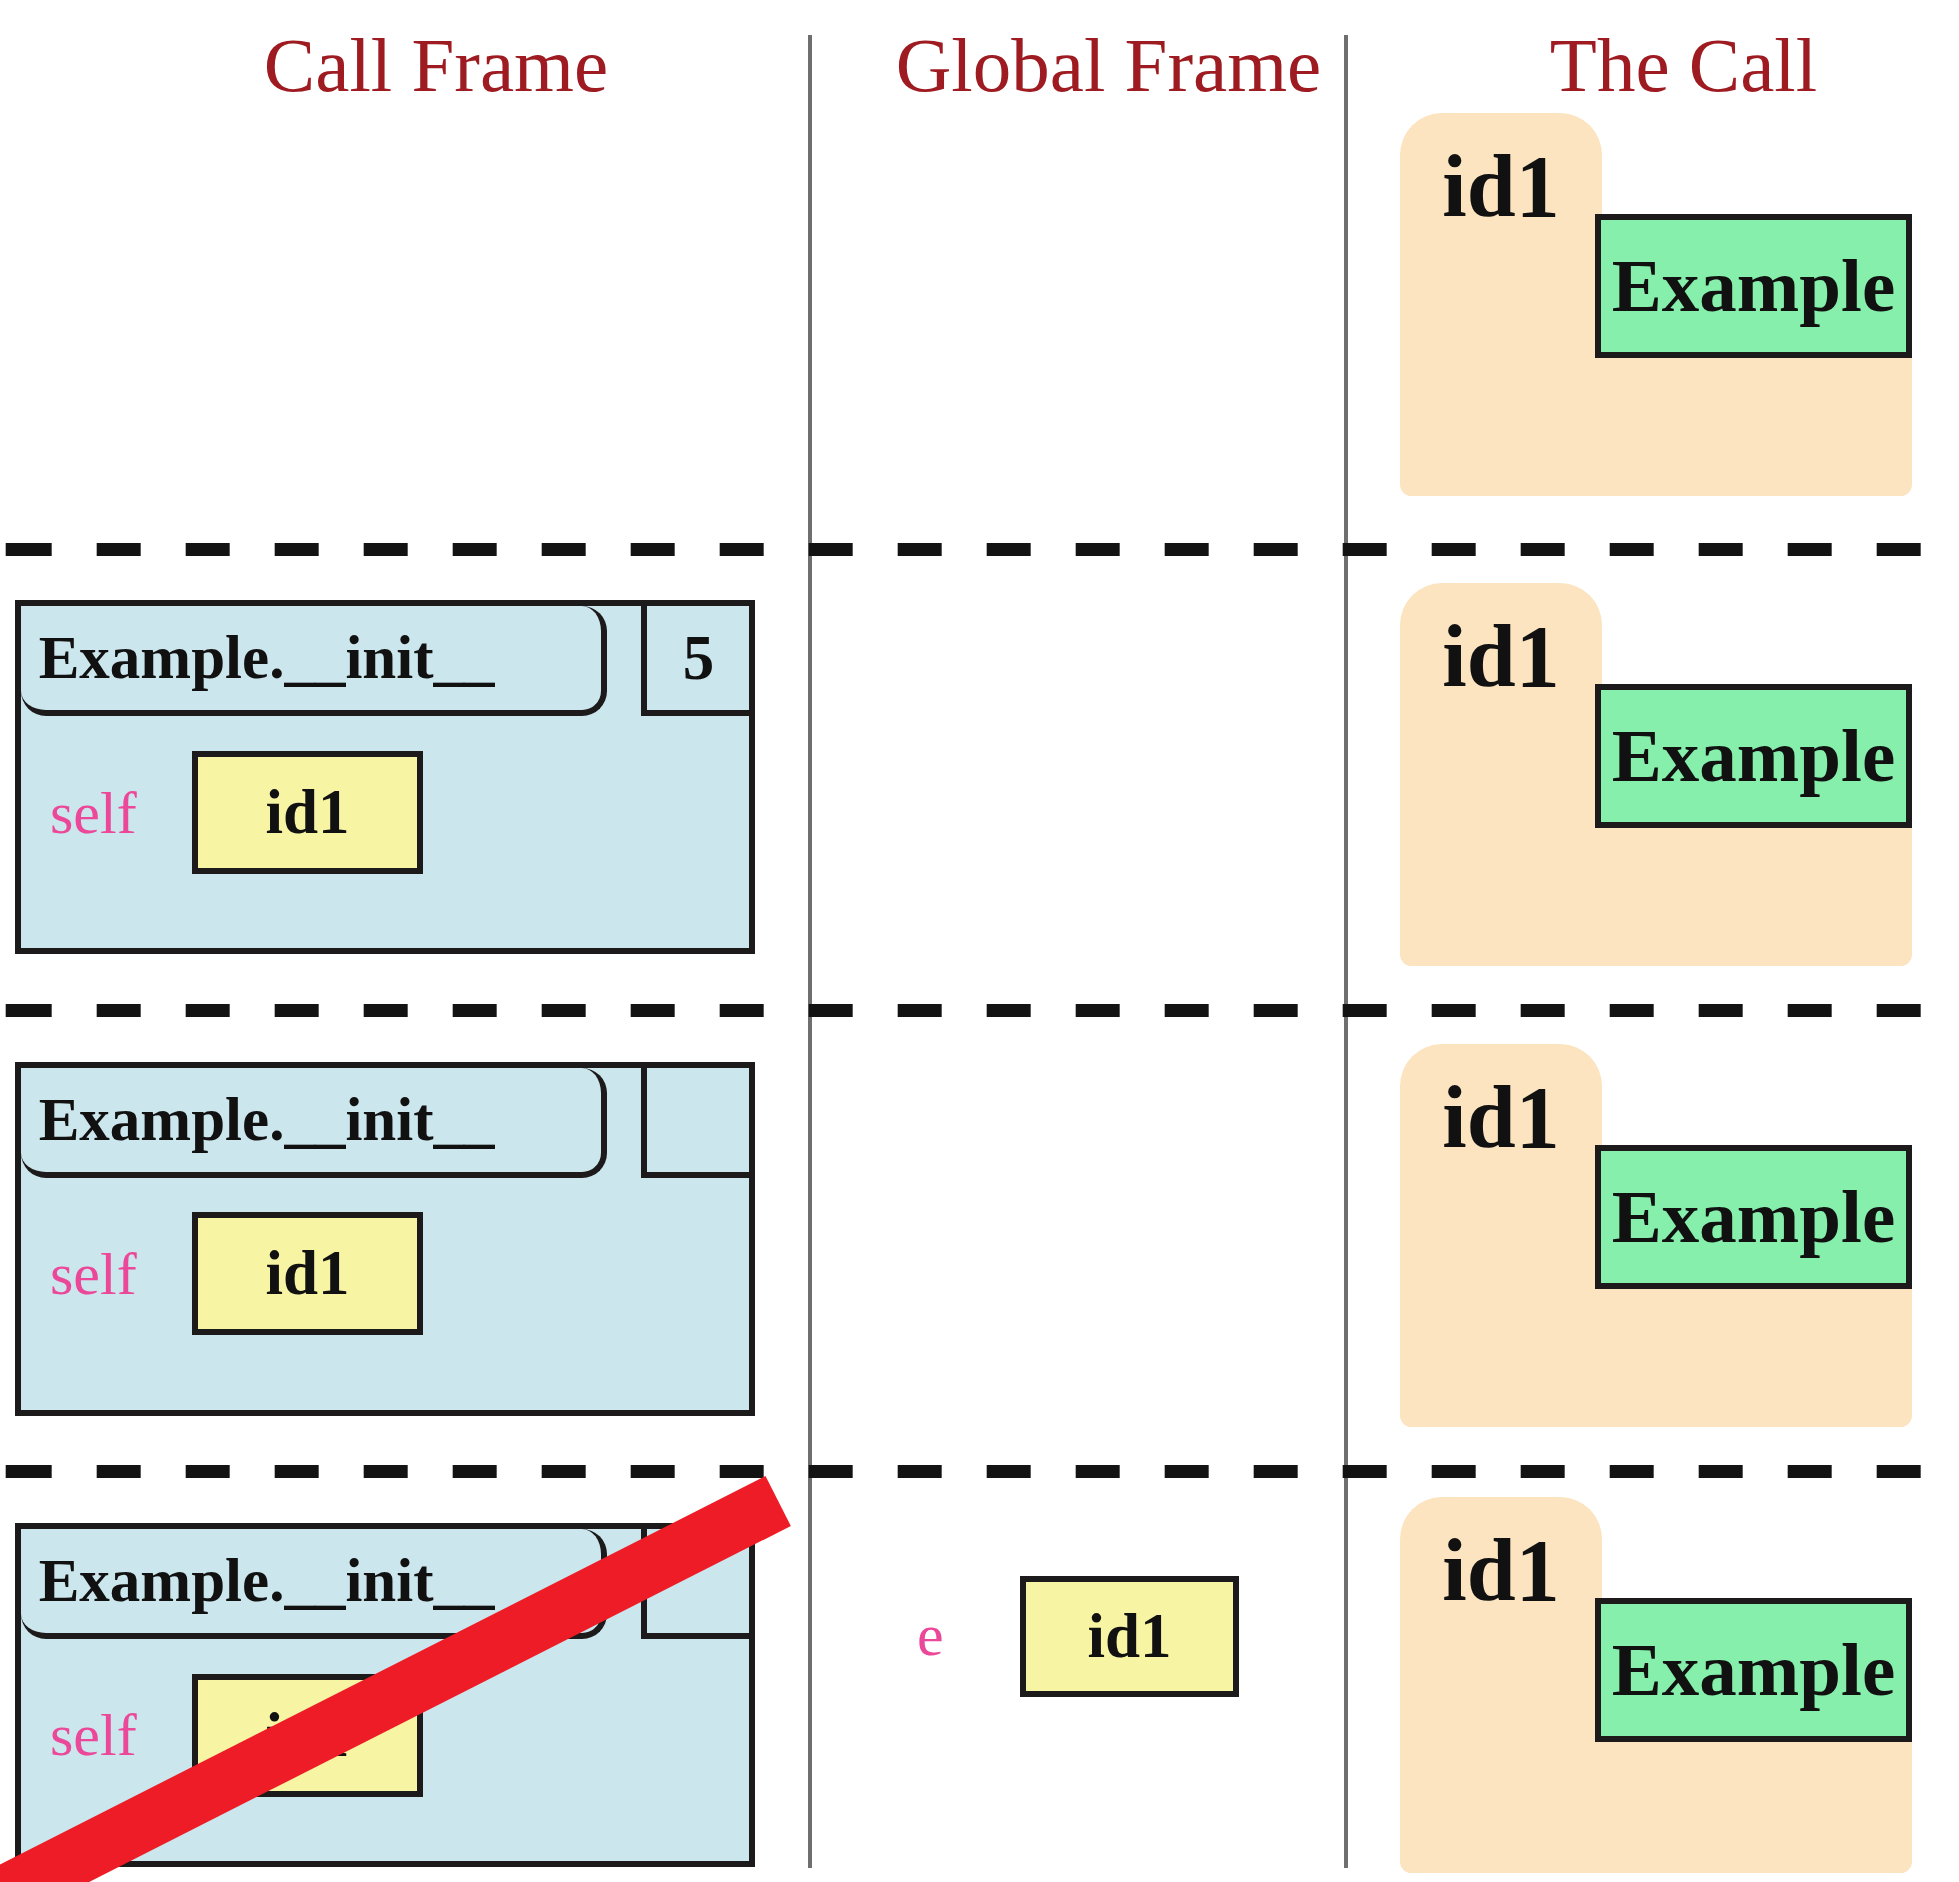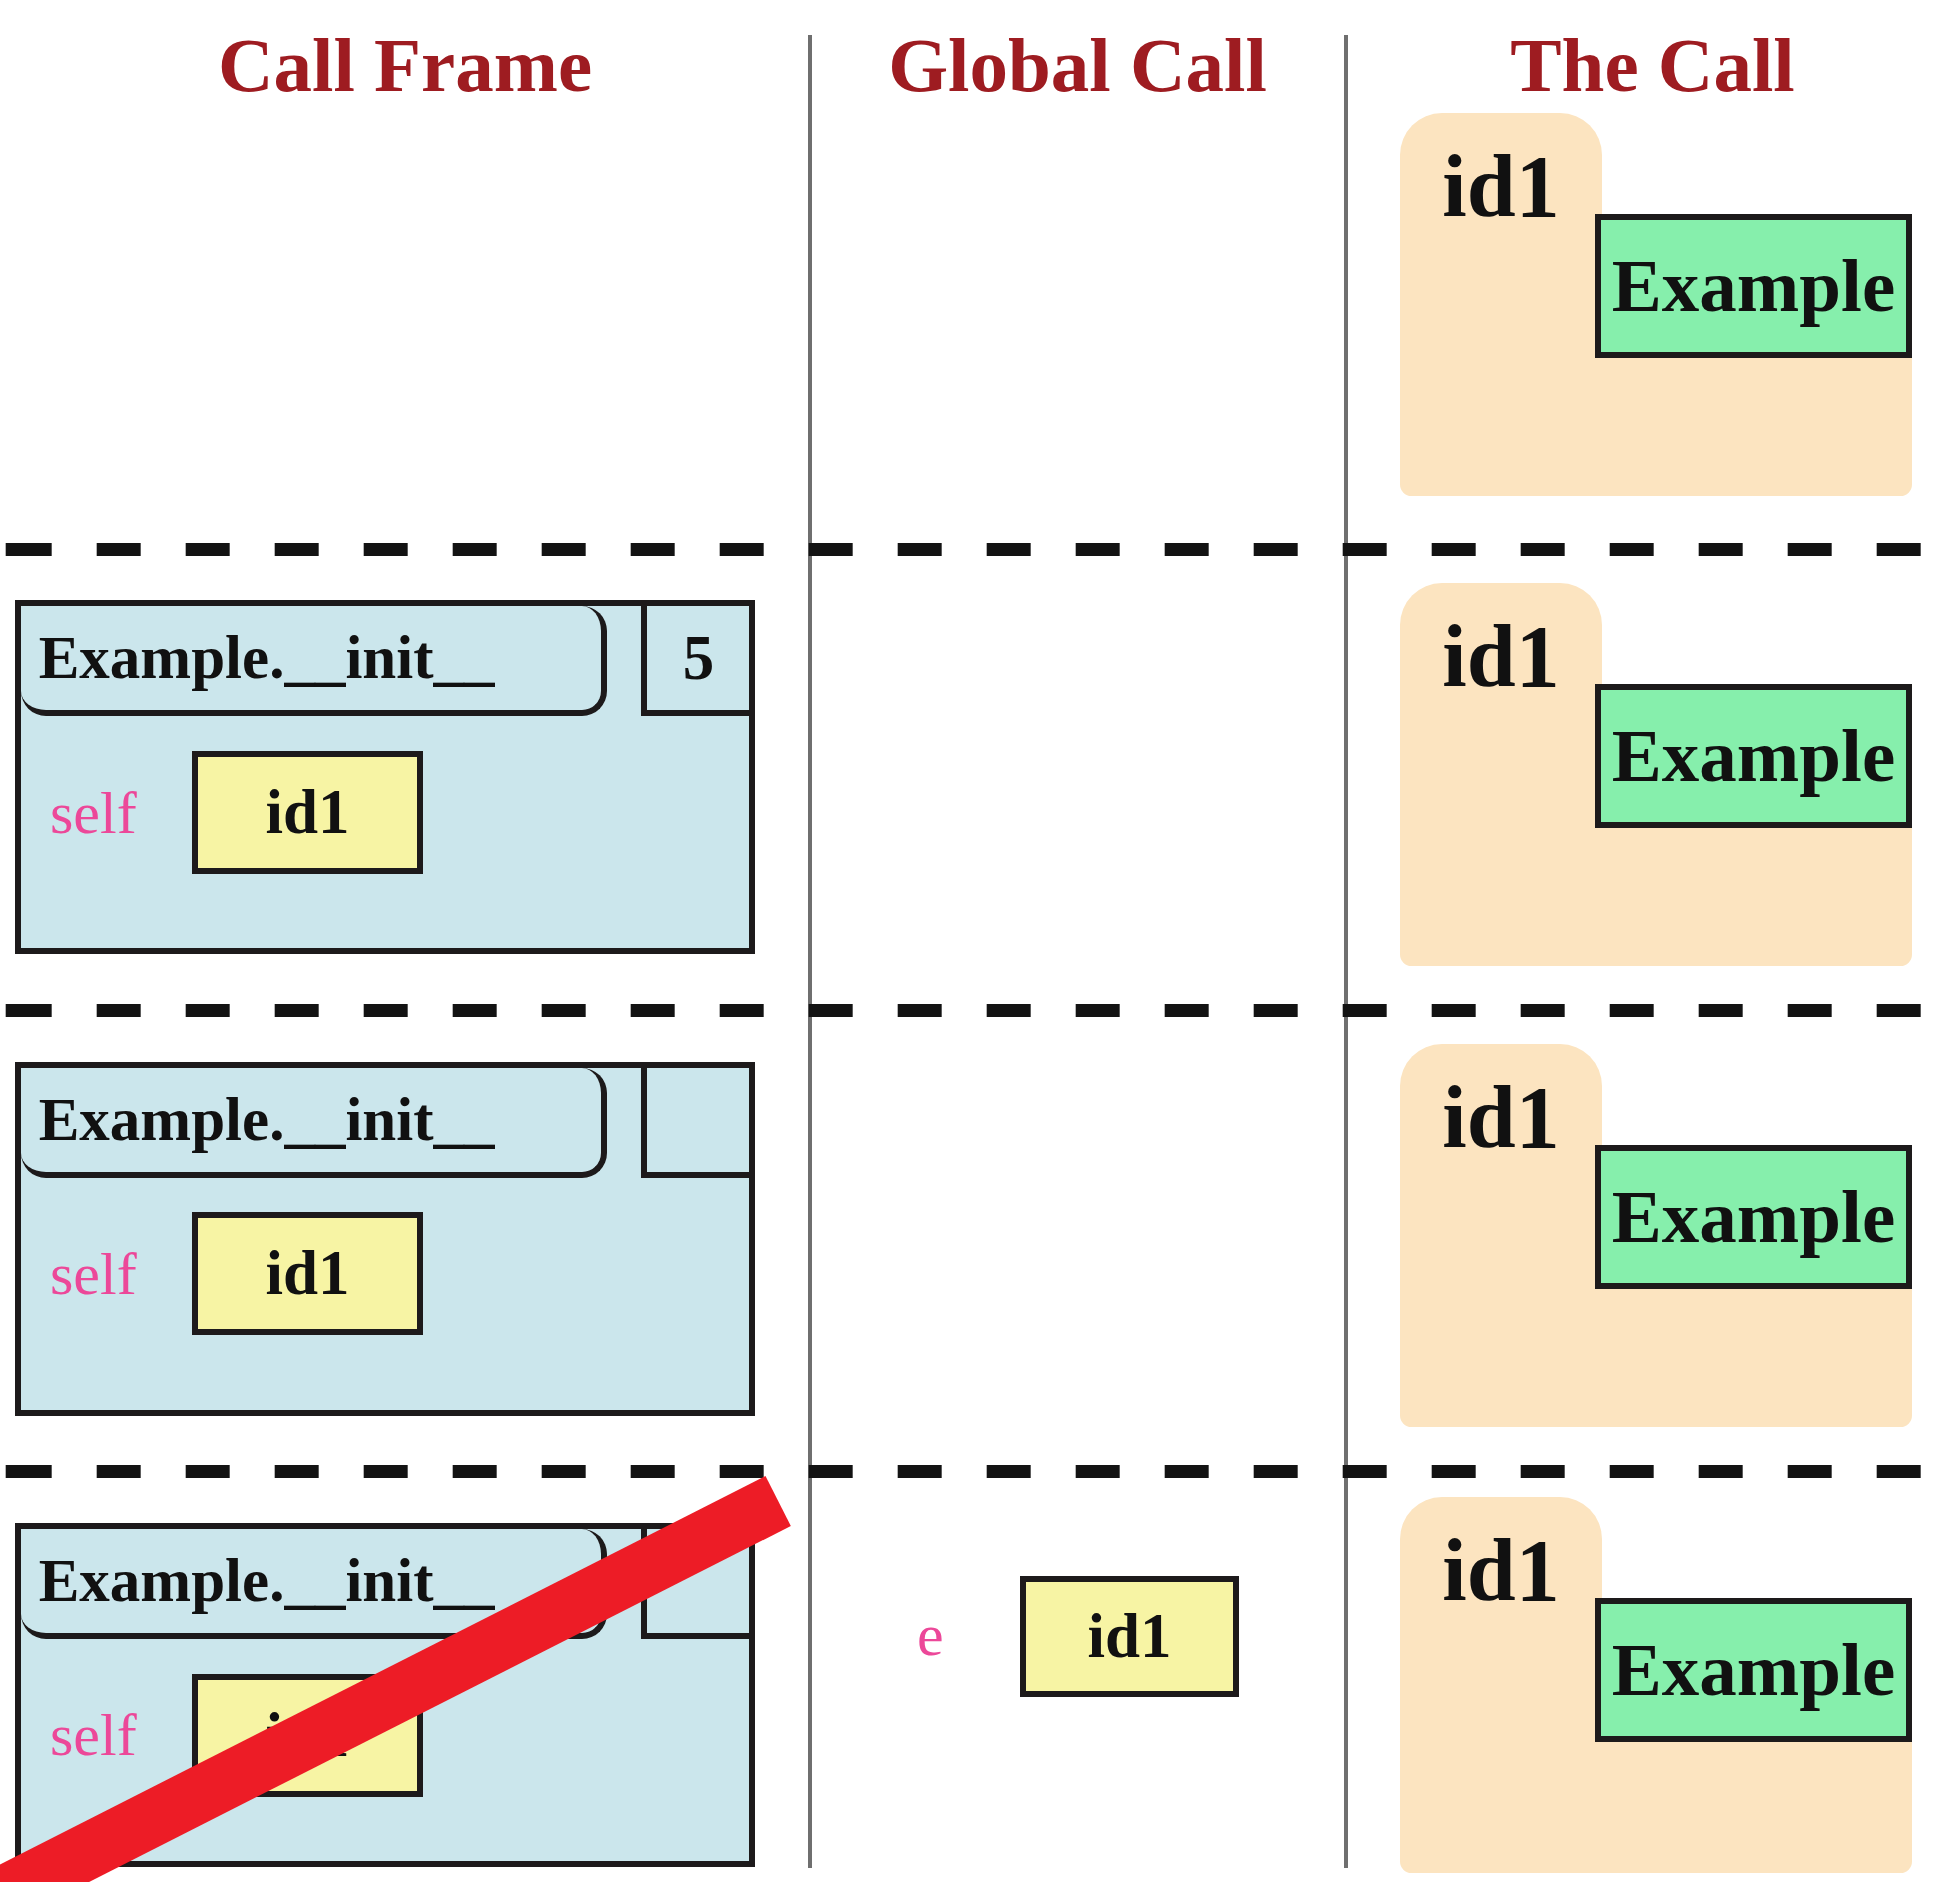--- a/index.html
+++ b/index.html
@@ -4,22 +4,22 @@
 <style>
   html,body{margin:0;padding:0;}
   body{
     width:1960px;height:1883px;position:relative;overflow:hidden;
     background:#ffffff;
     font-family:"Liberation Serif","DejaVu Serif",serif;
   }
   
   .col-header{
     position:absolute;top:19px;height:92px;
-    font-size:77px;font-weight:700;color:#9e1c21;
-    text-align:center;line-height:92px;white-space:nowrap;
+    font-size:77px;font-weight:400;color:#9e1c21;
+    text-align:center;line-height:92px;white-space:nowrap;padding-left:31px;
   }
   
   .divider{
     position:absolute;top:35px;height:1833px;width:3.8px;background:#6f6f6f;
   }
   
   .dash-line{
     position:absolute;left:0;width:1960px;height:12.5px;
     background:repeating-linear-gradient(to right,#131313 0 44px,transparent 44px 89px);
     background-position-x:7.7px;
@@ -73,21 +73,21 @@
   .strike{
     position:absolute;left:-58px;top:1673px;width:884px;height:56px;
     background:#ed1c26;transform:rotate(-26.9deg);transform-origin:center center;
     z-index:5;
   }
 </style>
 </head>
 <body>
 
 <div class="col-header" style="left:0;width:810px">Call Frame</div>
-<div class="col-header" style="left:810px;width:535px">Global Call</div>
+<div class="col-header" style="left:810px;width:535px">Global Frame</div>
 <div class="col-header" style="left:1345px;width:615px">The Call</div>
 
 <div class="divider" style="left:808px"></div>
 <div class="divider" style="left:1344px"></div>
 
 <div class="dash-line" style="top:543px"></div>
 <div class="dash-line" style="top:1004px"></div>
 <div class="dash-line" style="top:1465px"></div>
 
 <div class="folder-tab" style="top:113px;height:154px"></div>

